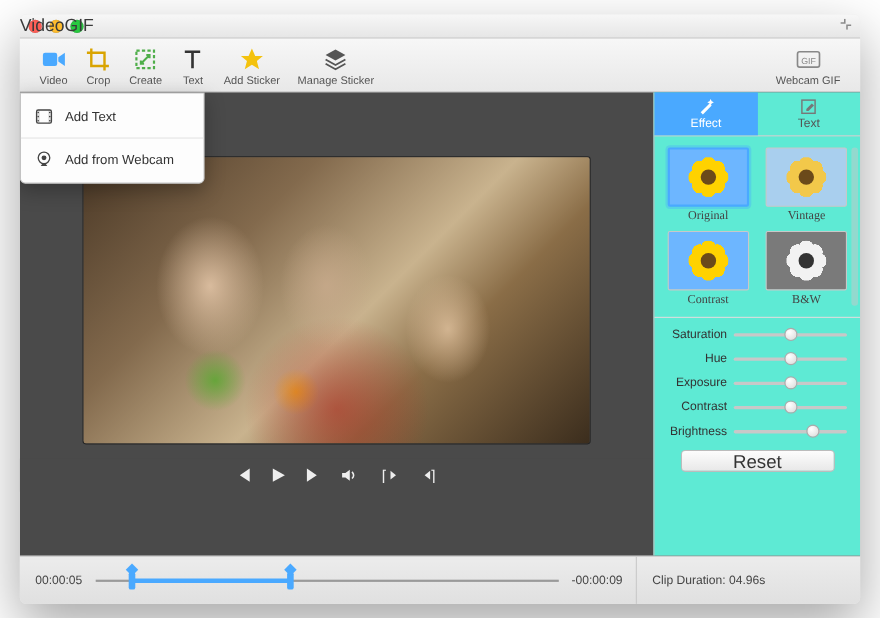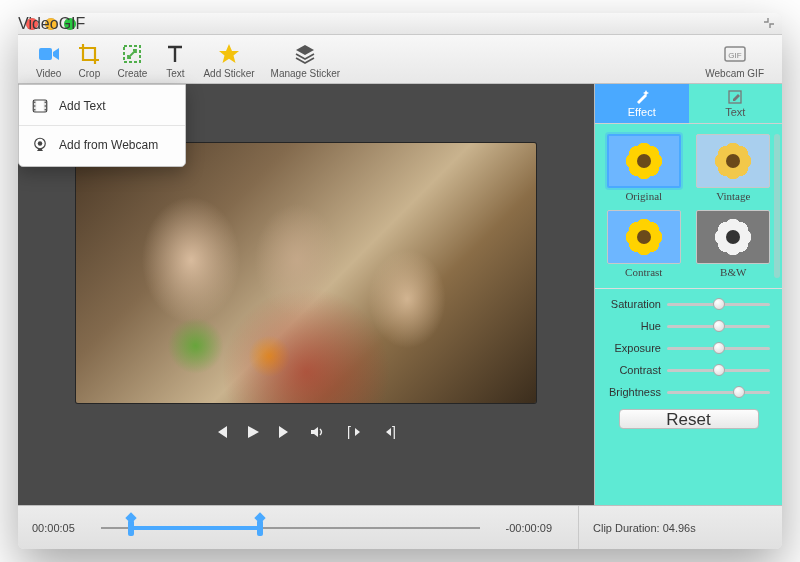--- a/index.html
+++ b/index.html
@@ -51,21 +51,21 @@
 .sliders { padding: 4px 12px 8px; border-top: 1px solid #ddd; }
 .slider-row { display: flex; align-items: center; height: 22px; }
 .slider-row .slabel { width: 60px; font-size: 11px; color: #333; text-align: right; padding-right: 6px; }
 .slider { flex:1; height: 14px; position: relative; }
 .slider .track { position:absolute; left:0; right:0; top:50%; height:3px; margin-top:-1.5px; background: #c8c8c8; border-radius: 2px; }
 .slider .knob { position:absolute; top:50%; width:12px; height:12px; margin-top:-6px; margin-left:-6px; background: radial-gradient(circle at 35% 30%, #fff, #d8d8d8); border:1px solid #aaa; border-radius:50%; }
 .reset-btn { display:block; margin: 6px auto 0; width: 140px; height: 20px; font-size: 17px; color:#333; background:linear-gradient(#fdfdfd,#e8e8e8); border:1px solid #bcbcbc; border-radius:4px; cursor:pointer; }
 .controls { height: 30px; display: flex; align-items: center; justify-content: center; gap: 22px; color: #f2f2f2; background:#4a4a4a; }
 .ctrl-group { display:flex; gap:16px; align-items:center; }
 .ctrl-btn { cursor:pointer; display:flex; align-items:center; }
-.timeline-bar { height: 44px; background: linear-gradient(#ececec,#e0e0e0); border-top:1px solid #bdbdbd; display:flex; align-items:center; padding:0 14px; gap:26px;text-align:right; }
+.timeline-bar { height: 44px; background: linear-gradient(#ececec,#e0e0e0); border-top:1px solid #bdbdbd; display:flex; align-items:center; padding:0 14px; gap:12px;text-align:right; }
 .time-label { font-size: 11px; color:#444; }
 .timeline { flex:1; height: 20px; position:relative; }
 .timeline .line { position:absolute; left:0; right:0; top:50%; height:2px; background:#9a9a9a; margin-top:-1px; }
 .timeline .range { position:absolute; top:50%; height:4px; margin-top:-2px; background:#4aa9ff; border-radius:2px; }
 .timeline .handle { position:absolute; top:50%; width:6px; height:16px; margin-top:-8px; margin-left:-3px; background:#4aa9ff; border-radius:2px; }
 .timeline .handle.h1 .dot, .timeline .handle.h2 .dot { position:absolute; left:50%; top:-6px; width:8px; height:8px; margin-left:-4px; background:#4aa9ff; transform:rotate(45deg); }
 .clip-dur { font-size:11px; color:#444; width:190px; padding-left:14px; border-left:1px solid #c9c9c9; height:100%; display:flex; align-items:center; }
 .dropdown { position:absolute; left:0; top:0; width:168px; background:#fdfdfd; border:1px solid #c4c4c4; border-radius:0 0 5px 5px; box-shadow: 0 6px 18px rgba(0,0,0,0.28); z-index:10; padding:4px 0; }
 .dd-item { display:flex; align-items:center; gap:10px; padding:8px 12px; font-size:12px; color:#333; cursor:pointer; }
 .dd-sep { height:1px; background:#e4e4e4; margin:2px 0; }

